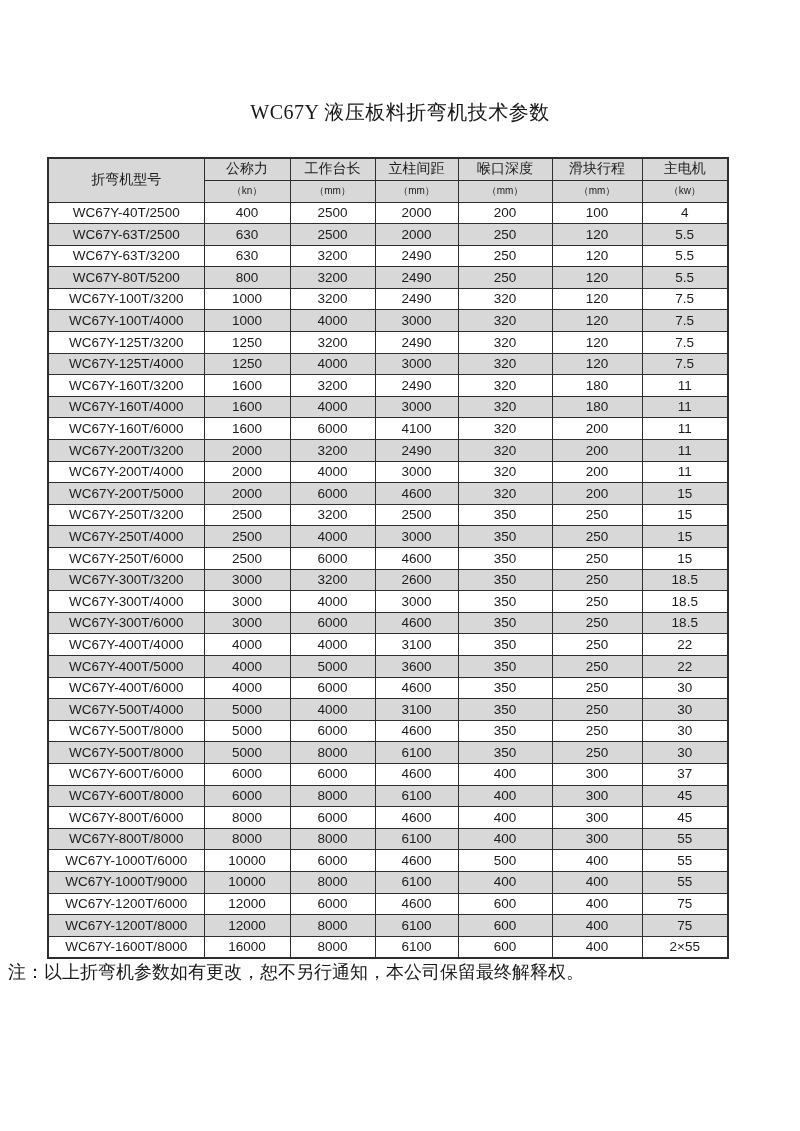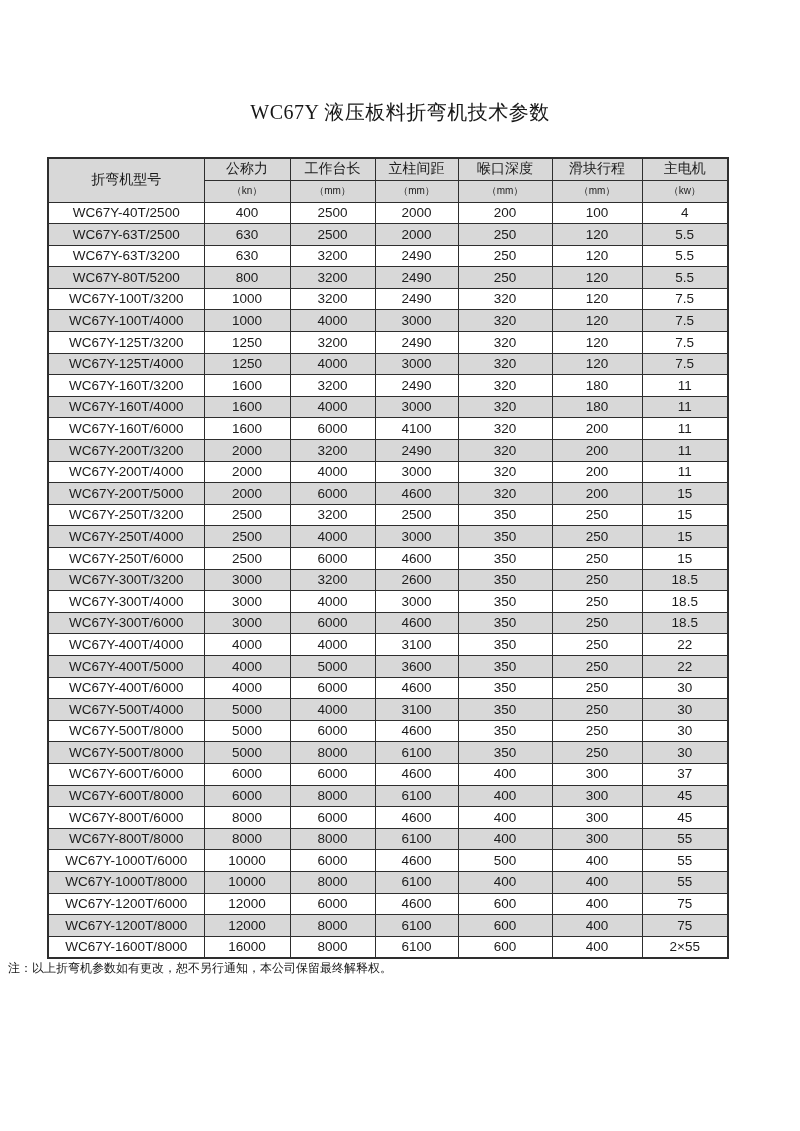--- a/index.html
+++ b/index.html
@@ -67,21 +67,21 @@
     line-height: 1;
   }
   .spec-table tr.alt td {
     background: var(--alt-bg);
   }
   .doc-note {
     position: absolute;
     top: 960px;
     left: 8px;
     font-family: "Liberation Serif", "DejaVu Serif", serif;
-    font-size: 12px;
+    font-size: 18px;
     color: #191919;
   }
 </style>
 </head>
 <body>
 
 <div class="doc-title">WC67Y 液压板料折弯机技术参数</div>
 
 <table class="spec-table">
   <colgroup>
@@ -386,21 +386,21 @@
       <tr>
         <td>WC67Y-1000T/6000</td>
         <td>10000</td>
         <td>6000</td>
         <td>4600</td>
         <td>500</td>
         <td>400</td>
         <td>55</td>
       </tr>
       <tr class="alt">
-        <td>WC67Y-1000T/8000</td>
+        <td>WC67Y-1000T/9000</td>
         <td>10000</td>
         <td>8000</td>
         <td>6100</td>
         <td>400</td>
         <td>400</td>
         <td>55</td>
       </tr>
       <tr>
         <td>WC67Y-1200T/6000</td>
         <td>12000</td>

